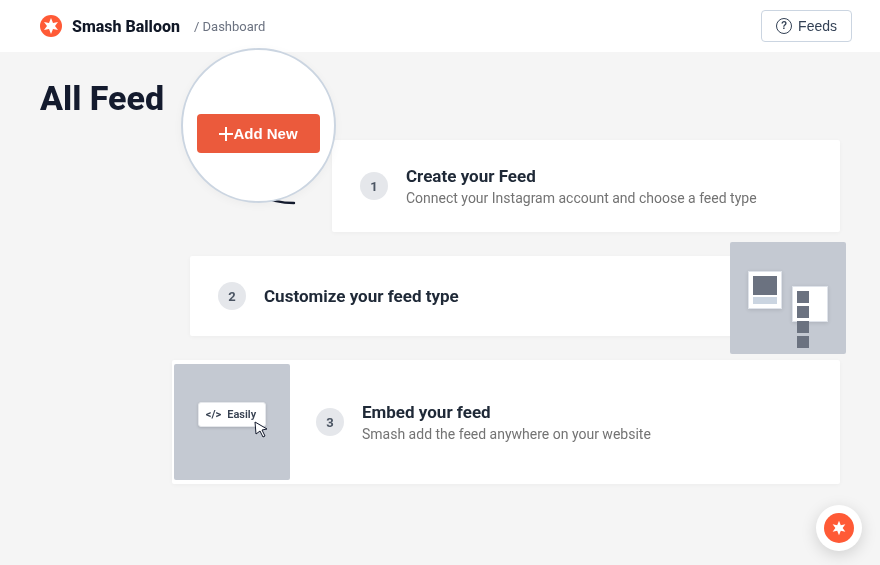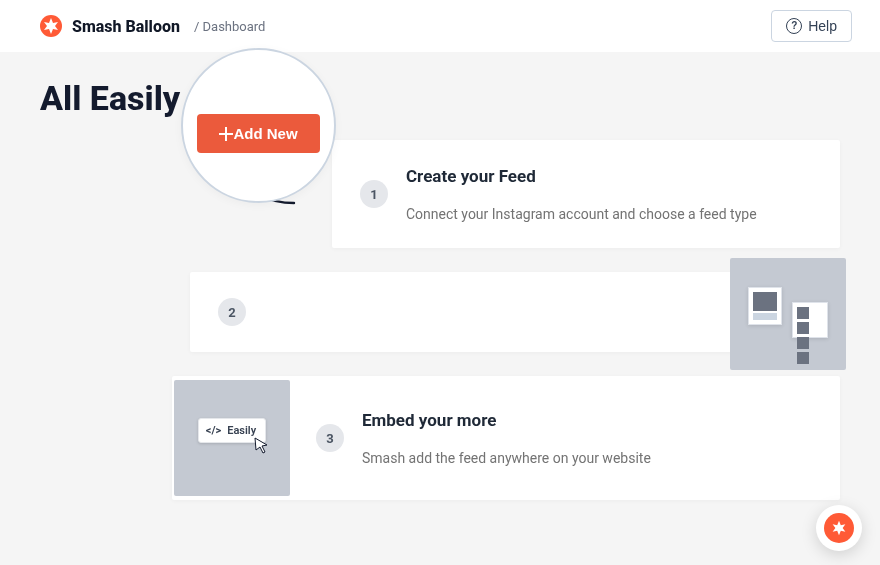--- a/index.html
+++ b/index.html
@@ -163,21 +163,21 @@
       border-radius: 50%;
       background: #e5e7eb;
       color: #4b5563;
       font-size: 13px;
       font-weight: 700;
       display: flex;
       align-items: center;
       justify-content: center;
       flex-shrink: 0;
     }
-    .step-text { display: flex; flex-direction: column; gap: 20px; }
+    .step-text { display: flex; flex-direction: column; gap: 4px; }
     .step-title {
       font-size: 17px;
       font-weight: 700;
       color: #1f2937;
     }
     .step-desc {
       font-size: 14px;
       color: #737373;
     }
 
@@ -276,26 +276,26 @@
     <span class="brand-logo">
       <svg viewBox="0 0 22 22">
           <polygon points="11,3 13,8 18,7 15,11 18,15 13,14 11,19 9,14 4,15 7,11 4,7 9,8" fill="#ffffff"></polygon>
         </svg>
     </span>
     <span class="brand-name">Smash Balloon</span>
     <span class="brand-crumb">/ Dashboard</span>
   </div>
   <button class="help-btn">
     <span class="help-icon">?</span>
-    <span>Help</span>
+    <span>Feeds</span>
   </button>
 </div>
 
 <div class="title-row">
-  <h1 class="page-title">All Easily</h1>
+  <h1 class="page-title">All Feed</h1>
 </div>
 
 <svg class="arrow-svg" viewBox="0 0 72 60">
   <path d="M62,48 C40,48 18,42 10,12" stroke="#141b2e" stroke-width="2.4" fill="none" stroke-linecap="round"></path>
   <path d="M4,22 L10,8 L22,16" stroke="#141b2e" stroke-width="2.4" fill="none" stroke-linecap="round" stroke-linejoin="round"></path>
 </svg>
 
 <div class="circle-highlight">
   <button class="add-new-btn">
     <span class="plus-icon"></span>
@@ -309,20 +309,21 @@
     <div class="step-badge">1</div>
     <div class="step-text">
       <div class="step-title">Create your Feed</div>
       <div class="step-desc">Connect your Instagram account and choose a feed type</div>
     </div>
   </div>
 
   <div class="step-card step-2">
     <div class="step-badge">2</div>
     <div class="step-text">
+      <div class="step-title">Customize your feed type</div>
     </div>
     <div class="step2-thumb">
       <div class="thumb-a">
           <div></div>
           <div></div>
         </div>
       <div class="thumb-b">
           <div></div>
           <div></div>
           <div></div>
@@ -336,21 +337,21 @@
       <div class="embed-chip">
         <span class="code-glyph">&lt;/&gt;</span>
         <span>Easily</span>
         <svg class="cursor-svg" viewBox="0 0 18 18">
           <path d="M2,2 L14,9 L9,10 L12,16 L10,17 L7,11 L3,14 Z" fill="#ffffff" stroke="#141b2e" stroke-width="1"></path>
         </svg>
       </div>
     </div>
     <div class="step-badge">3</div>
     <div class="step-text">
-      <div class="step-title">Embed your more</div>
+      <div class="step-title">Embed your feed</div>
       <div class="step-desc">Smash add the feed anywhere on your website</div>
     </div>
   </div>
 
 </div>
 
 <div class="chat-fab">
   <div class="chat-fab-inner">
     <svg viewBox="0 0 22 22" width="20" height="20">
         <polygon points="11,3 13,8 18,7 15,11 18,15 13,14 11,19 9,14 4,15 7,11 4,7 9,8" fill="#ffffff"></polygon>

